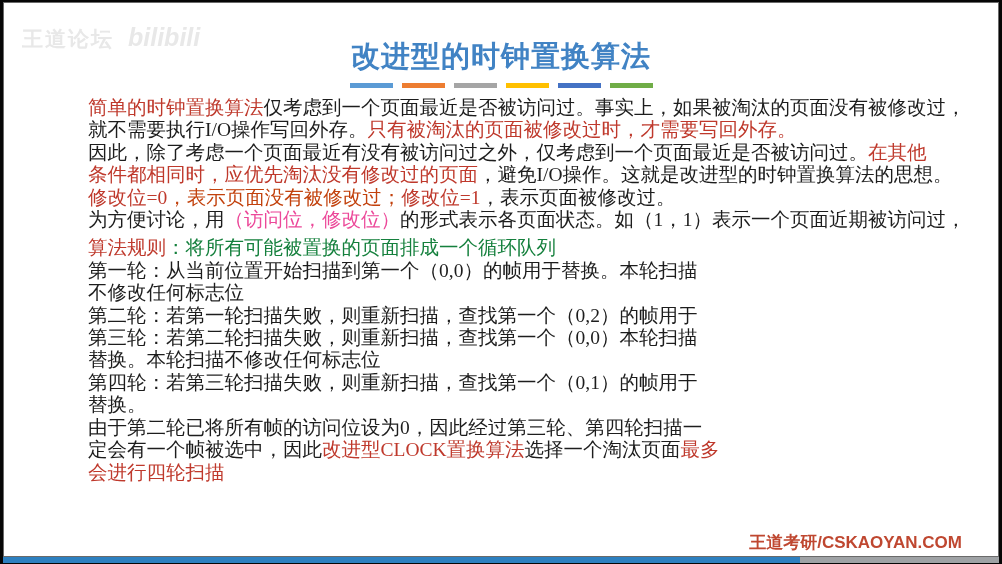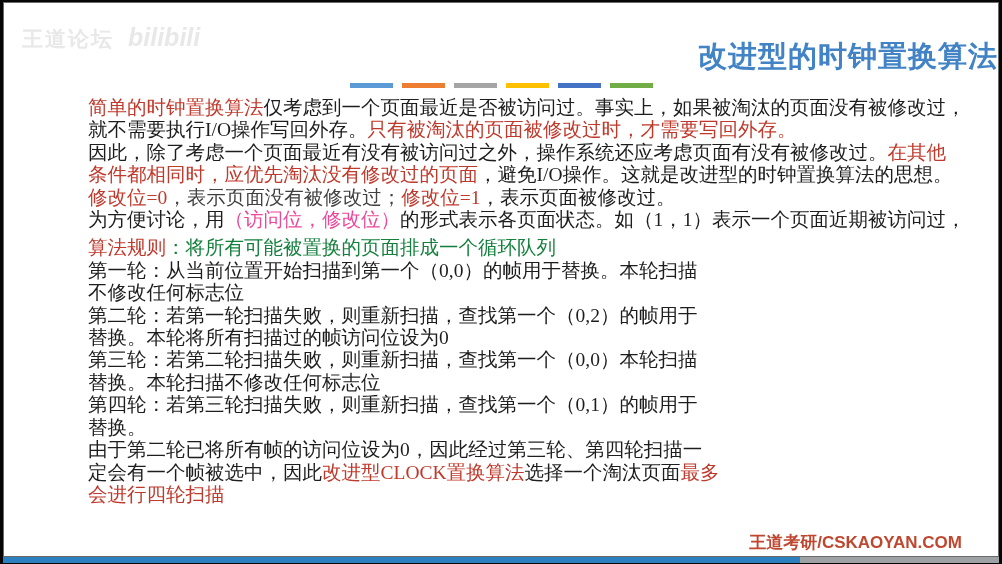--- a/index.html
+++ b/index.html
@@ -1,21 +1,21 @@
 <!DOCTYPE html>
 <html><head>
 <meta charset="utf-8">
 <style>
   html,body{margin:0;padding:0;width:1002px;height:564px;overflow:hidden;background:#060606;}
   body{position:relative;font-family:"Liberation Serif","DejaVu Serif",serif;}
   .slide{position:absolute;left:3px;top:2px;right:3px;bottom:7px;background:#ffffff;border:1px solid #6a6a6a;box-sizing:border-box;}
   .watermark{position:absolute;left:18px;top:20px;font-family:"Liberation Sans","DejaVu Sans",sans-serif;font-weight:bold;font-size:21px;letter-spacing:2px;}
   .watermark .bili{font-style:italic;font-size:25px;margin-left:14px;letter-spacing:0;}
   .title-wrap{position:absolute;left:0;right:0;top:34px;text-align:center;}
-  .title-wrap h1{margin:0;font-size:29px;font-weight:bold;letter-spacing:1px;text-align:right;}
+  .title-wrap h1{margin:0;font-size:29px;font-weight:bold;letter-spacing:1px;}
   .dashes{margin-top:6px;display:flex;justify-content:center;gap:9px;}
   .dash{display:block;width:43px;height:5px;}
   .body-text{position:absolute;left:84px;top:94px;font-size:19.5px;line-height:22.4px;}
   .line{white-space:nowrap;}
   .line.gap{margin-top:6px;}
   .footer{position:absolute;right:36px;top:528px;font-family:"Liberation Sans","DejaVu Sans",sans-serif;font-size:17px;font-weight:bold;}
   .progress{position:absolute;left:3px;right:3px;bottom:1px;height:6px;background:#9fa2a5;}
   .progress .played{height:100%;width:0;}
 </style>
 </head>
@@ -35,29 +35,28 @@
         <span class="dash" style="background: rgb(165, 165, 165);"></span>
         <span class="dash" style="background: rgb(255, 192, 0);"></span>
         <span class="dash" style="background: rgb(68, 114, 196);"></span>
         <span class="dash" style="background: rgb(112, 173, 71);"></span>
       </div>
   </div>
 
   <div class="body-text">
       <div class="line"><span style="color: rgb(191, 57, 44);">简单的时钟置换算法</span><span style="color: rgb(29, 29, 29);">仅考虑到一个页面最近是否被访问过。事实上，如果被淘汰的页面没有被修改过，</span></div>
       <div class="line"><span style="color: rgb(29, 29, 29);">就不需要执行I/O操作写回外存。</span><span style="color: rgb(191, 57, 44);">只有被淘汰的页面被修改过时，才需要写回外存。</span></div>
-      <div class="line"><span style="color: rgb(29, 29, 29);">因此，除了考虑一个页面最近有没有被访问过之外，操作系统还应考虑页面有没有被修改过。</span><span style="color: rgb(191, 57, 44);">在其他</span></div>
+      <div class="line"><span style="color: rgb(29, 29, 29);">因此，除了考虑一个页面最近有没有被访问过之外，仅考虑到一个页面最近是否被访问过。</span><span style="color: rgb(191, 57, 44);">在其他</span></div>
       <div class="line"><span style="color: rgb(191, 57, 44);">条件都相同时，应优先淘汰没有修改过的页面</span><span style="color: rgb(29, 29, 29);">，避免I/O操作。这就是改进型的时钟置换算法的思想。</span></div>
-      <div class="line"><span style="color: rgb(191, 57, 44);">修改位=0</span><span style="color: #404040;">，表示页面没有被修改过；</span><span style="color: rgb(191, 57, 44);">修改位=1</span><span style="color: rgb(29, 29, 29);">，表示页面被修改过。</span></div>
+      <div class="line"><span style="color: rgb(191, 57, 44);">修改位=0</span><span style="color: #c2410c;">，表示页面没有被修改过；</span><span style="color: rgb(191, 57, 44);">修改位=1</span><span style="color: rgb(29, 29, 29);">，表示页面被修改过。</span></div>
       <div class="line"><span style="color: rgb(29, 29, 29);">为方便讨论，用</span><span style="color: #ec4899;">（访问位，修改位）</span><span style="color: rgb(29, 29, 29);">的形式表示各页面状态。如（1，1）表示一个页面近期被访问过，</span></div>
       <div class="line gap"><span style="color: rgb(191, 57, 44);">算法规则</span><span style="color: #15803d;">：将所有可能被置换的页面排成一个循环队列</span></div>
       <div class="line"><span style="color: rgb(29, 29, 29);">第一轮：从当前位置开始扫描到第一个（0,0）的帧用于替换。本轮扫描</span></div>
       <div class="line"><span style="color: rgb(29, 29, 29);">不修改任何标志位</span></div>
       <div class="line"><span style="color: rgb(29, 29, 29);">第二轮：若第一轮扫描失败，则重新扫描，查找第一个（0,2）的帧用于</span></div>
-      <div class="line"><span style="color: rgb(29, 29, 29);">替换。本轮将所有扫描过的帧访问位设为0</span></div>
       <div class="line"><span style="color: rgb(29, 29, 29);">第三轮：若第二轮扫描失败，则重新扫描，查找第一个（0,0）本轮扫描</span></div>
       <div class="line"><span style="color: rgb(29, 29, 29);">替换。本轮扫描不修改任何标志位</span></div>
       <div class="line"><span style="color: rgb(29, 29, 29);">第四轮：若第三轮扫描失败，则重新扫描，查找第一个（0,1）的帧用于</span></div>
       <div class="line"><span style="color: rgb(29, 29, 29);">替换。</span></div>
       <div class="line"><span style="color: rgb(29, 29, 29);">由于第二轮已将所有帧的访问位设为0，因此经过第三轮、第四轮扫描一</span></div>
       <div class="line"><span style="color: rgb(29, 29, 29);">定会有一个帧被选中，因此</span><span style="color: rgb(191, 57, 44); margin-top: 25px;">改进型CLOCK置换算法</span><span style="color: rgb(29, 29, 29);">选择一个淘汰页面</span><span style="color: rgb(191, 57, 44);">最多</span></div>
       <div class="line"><span style="color: rgb(191, 57, 44);">会进行四轮扫描</span></div>
     </div>
 
   <div class="footer" style="color: rgb(191, 71, 48);">王道考研/CSKAOYAN.COM</div>

